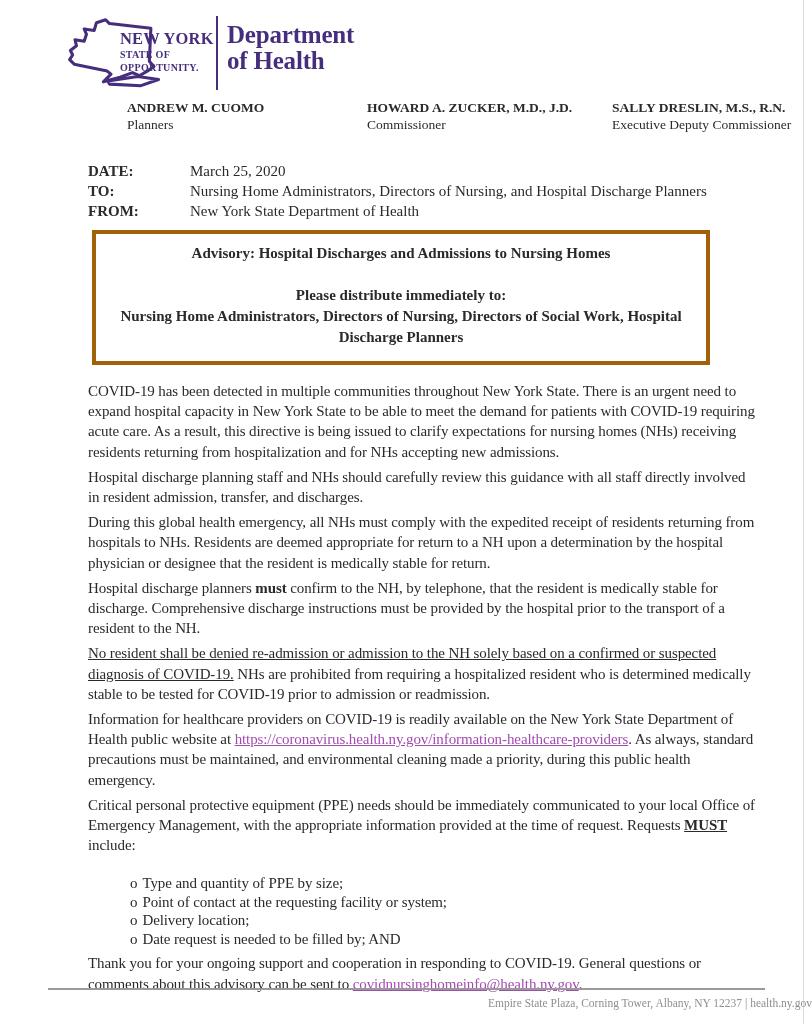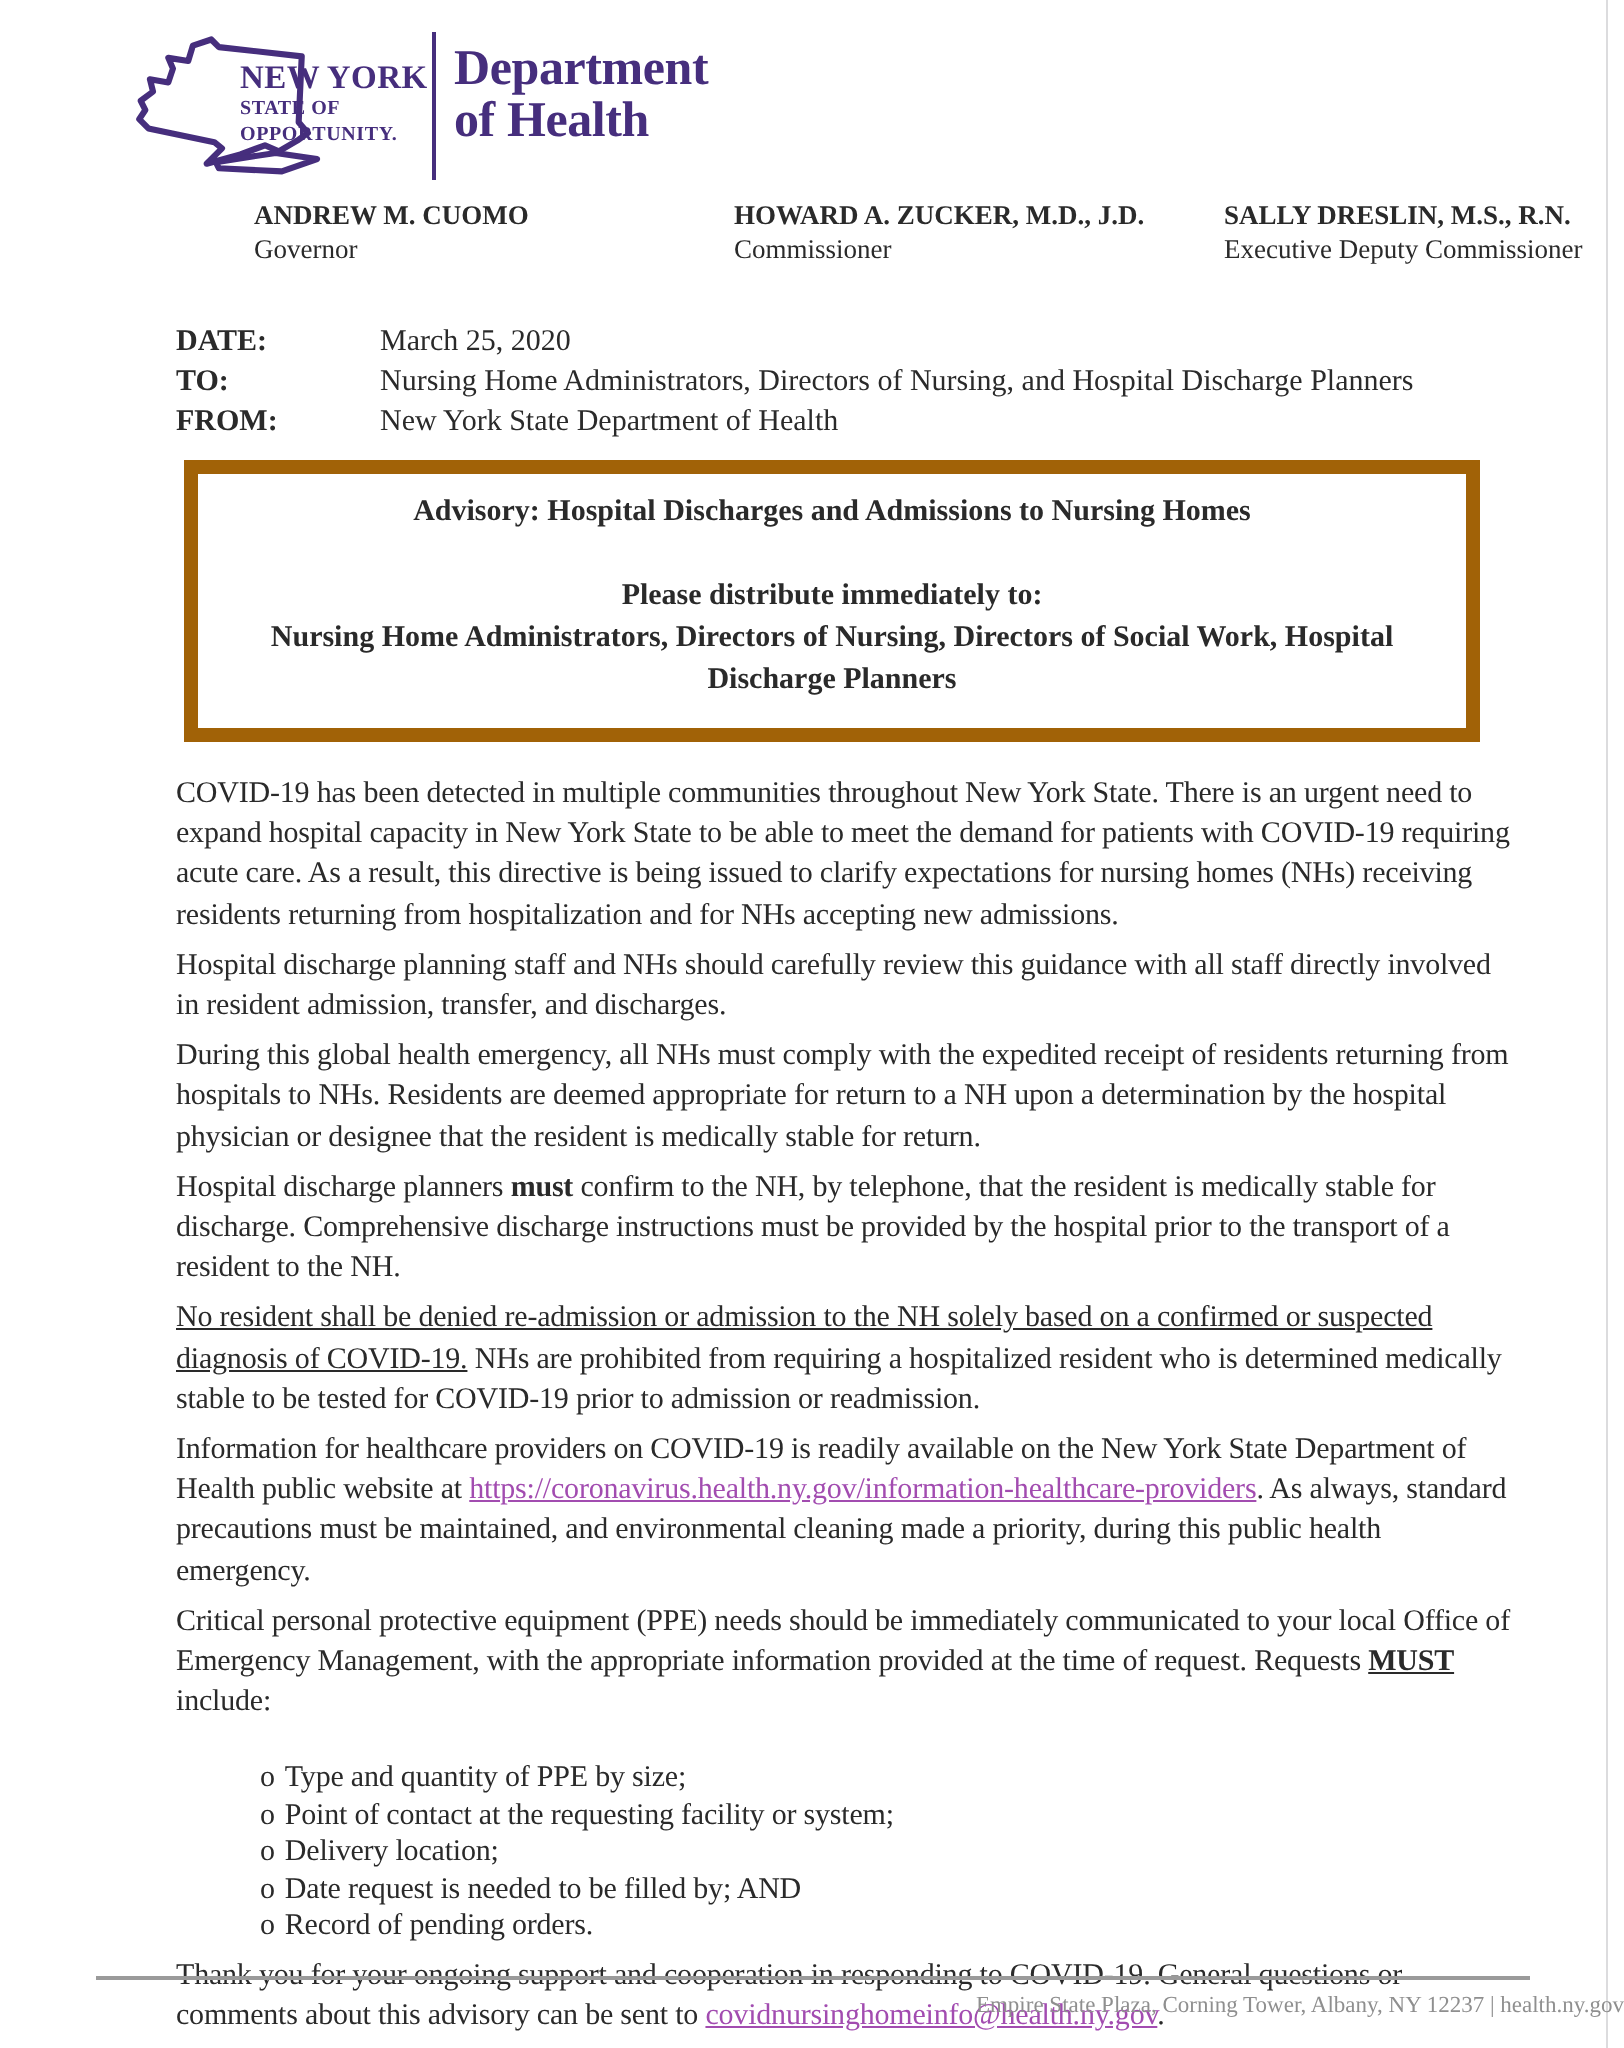--- a/index.html
+++ b/index.html
@@ -25,22 +25,22 @@
   .official .nm{font-weight:bold;}
   .off-1{left:62px;} .off-2{left:302px;} .off-3{left:547px;}
 
   
   .memo{margin:22px 0 0 88px; font-size:15px; line-height:20px;}
   .memo-row{display:flex;}
   .memo-label{width:102px; font-weight:bold; flex:0 0 auto;}
 
   
   .advisory-box{
-    margin:9px 0 0 92px; width:586px; border:7px solid #a16207;
-    padding:9px 24px 13px; text-align:center; font-size:15px; font-weight:bold; line-height:21px;
+    margin:9px 0 0 92px; width:586px; border:4px solid #a16207;
+    padding:9px 12px 13px; text-align:center; font-size:15px; font-weight:bold; line-height:21px;
   }
   .advisory-box .distribute-heading{margin-top:21px;}
 
   
   .body{margin:16px 0 0 88px; width:668px; font-size:15px; line-height:20.2px; letter-spacing:-0.1px;}
   .body p{margin:0 0 5px;}
   .b{font-weight:bold;}
   .u{text-decoration:underline;}
   .bu{font-weight:bold; text-decoration:underline;}
   .link{color:#a24cb0; text-decoration:underline; cursor:pointer; word-break:break-all;}
@@ -75,21 +75,21 @@
       <div class="logo-divider"></div>
       <div class="dept">
         <div>Department</div>
         <div>of Health</div>
       </div>
     </div>
 
     <div class="officials">
       <div class="official off-1">
         <div class="nm">ANDREW M. CUOMO</div>
-        <div class="tt">Governor</div>
+        <div class="tt">Planners</div>
       </div>
       <div class="official off-2">
         <div class="nm">HOWARD A. ZUCKER, M.D., J.D.</div>
         <div class="tt">Commissioner</div>
       </div>
       <div class="official off-3">
         <div class="nm">SALLY DRESLIN, M.S., R.N.</div>
         <div class="tt">Executive Deputy Commissioner</div>
       </div>
     </div>
@@ -123,21 +123,20 @@
     <p><span>Hospital discharge planners </span><span class="b">must</span><span> confirm to the NH, by telephone, that the resident is medically stable for discharge. Comprehensive discharge instructions must be provided by the hospital prior to the transport of a resident to the NH.</span></p>
     <p><span class="u">No resident shall be denied re-admission or admission to the NH solely based on a confirmed or suspected diagnosis of COVID-19.</span><span> NHs are prohibited from requiring a hospitalized resident who is determined medically stable to be tested for COVID-19 prior to admission or readmission.</span></p>
     <p><span>Information for healthcare providers on COVID-19 is readily available on the New York State Department of Health public website at </span><a class="link">https://coronavirus.health.ny.gov/information-healthcare-providers</a><span>. As always, standard precautions must be maintained, and environmental cleaning made a priority, during this public health emergency.</span></p>
     <p><span>Critical personal protective equipment (PPE) needs should be immediately communicated to your local Office of Emergency Management, with the appropriate information provided at the time of request. Requests </span><span class="bu">MUST</span><span> include:</span></p>
 
     <ul class="ppe">
       <li><span class="bm">o</span><span>Type and quantity of PPE by size;</span></li>
       <li><span class="bm">o</span><span>Point of contact at the requesting facility or system;</span></li>
       <li><span class="bm">o</span><span>Delivery location;</span></li>
       <li><span class="bm">o</span><span>Date request is needed to be filled by; AND</span></li>
-      <li><span class="bm">o</span><span>Record of pending orders.</span></li>
     </ul>
 
     <p><span>Thank you for your ongoing support and cooperation in responding to COVID-19. General questions or comments about this advisory can be sent to </span><a class="link">covidnursinghomeinfo@health.ny.gov</a><span>.</span></p>
   </div>
 
   <div class="rule"></div>
   <div class="footer-text">Empire State Plaza, Corning Tower, Albany, NY 12237 | health.ny.gov</div>
 </div>
 
 </body></html>

